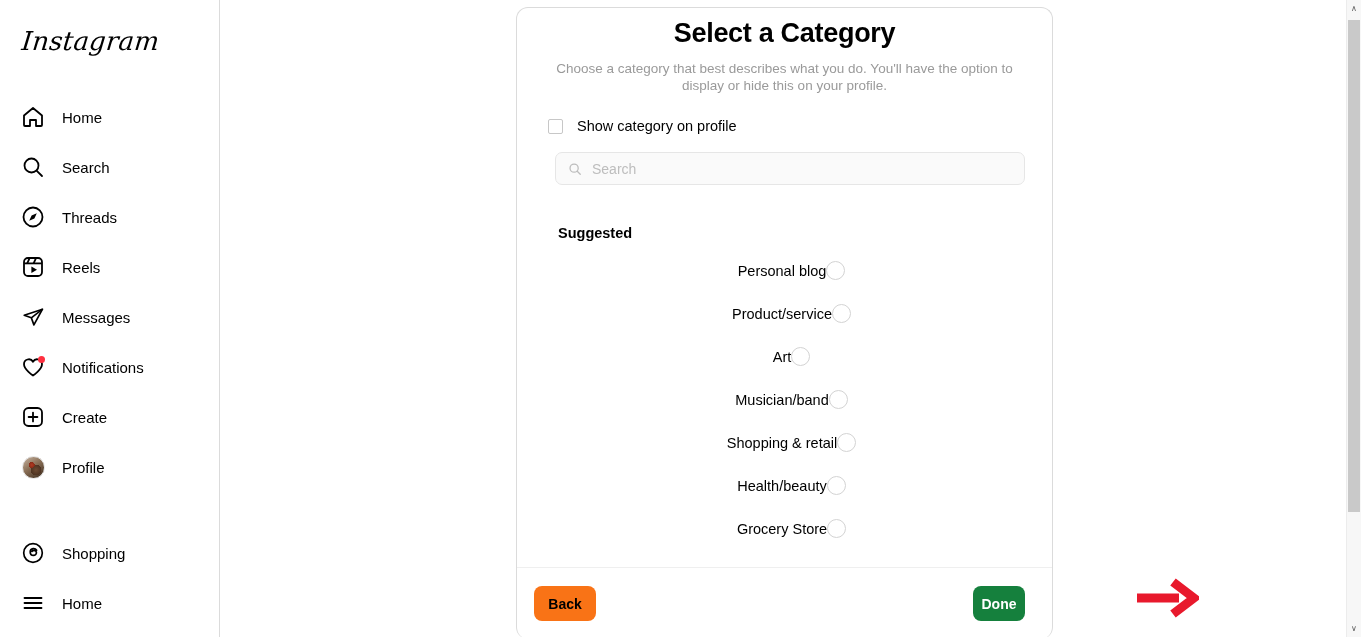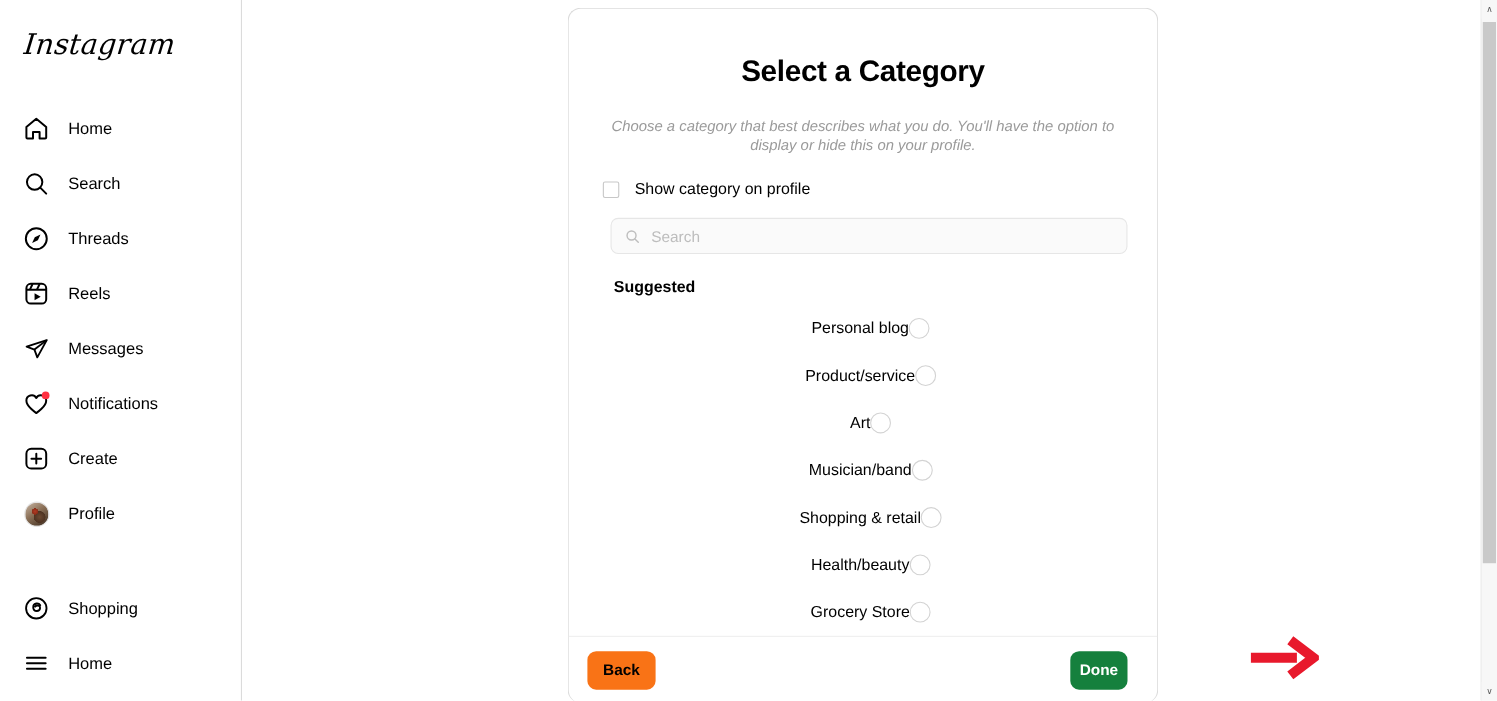--- a/index.html
+++ b/index.html
@@ -95,31 +95,30 @@
   }
   .modal-body {
     flex: 1;
     padding: 0 0 0 0;
   }
   .modal-title {
     text-align: center;
     font-size: 27px;
     font-weight: 700;
     color: #000;
-    margin-top: 42px;
+    margin-top: 10px;
     letter-spacing: -0.3px;
   }
   .modal-subtitle {
     text-align: center;
     font-size: 13.5px;
     color: #9a9a9a;
     line-height: 17px;
-    margin: 25px auto 0;
+    margin: 11px auto 0;
     width: 470px;
-    font-style: italic;
   }
   .checkbox-row {
     display: flex;
     align-items: center;
     margin: 24px 0 0 31px;
     cursor: pointer;
   }
   .checkbox {
     width: 15px; height: 15px;
     border: 1px solid #c7c7c7;
@@ -152,21 +151,21 @@
     margin-left: 10px;
     font-size: 14px;
     font-family: "Liberation Sans", sans-serif;
     color: #000;
     width: 100%;
     height: 100%;
   }
   .search-input::placeholder { color: #bdbdbd; }
 
   .section-label {
-    margin: 22px 0 0 41px;
+    margin: 40px 0 0 41px;
     font-size: 14.5px;
     font-weight: 700;
     color: #000;
   }
   .cat-list { margin-top: 8px; }
   .cat-row {
     height: 43px;
     display: flex;
     align-items: center;
     justify-content: center;

